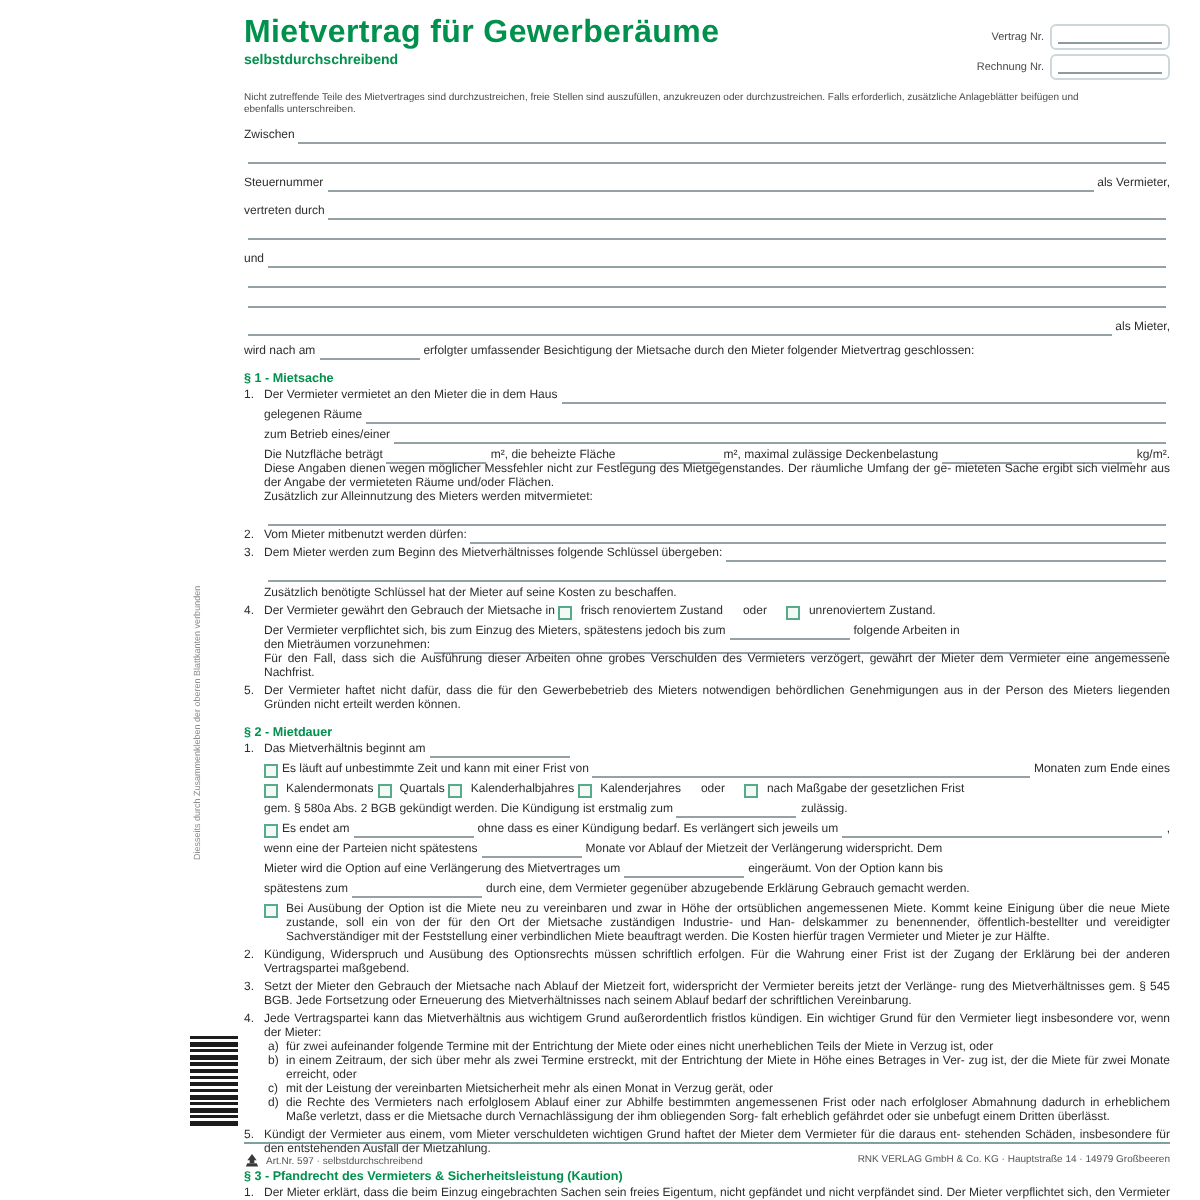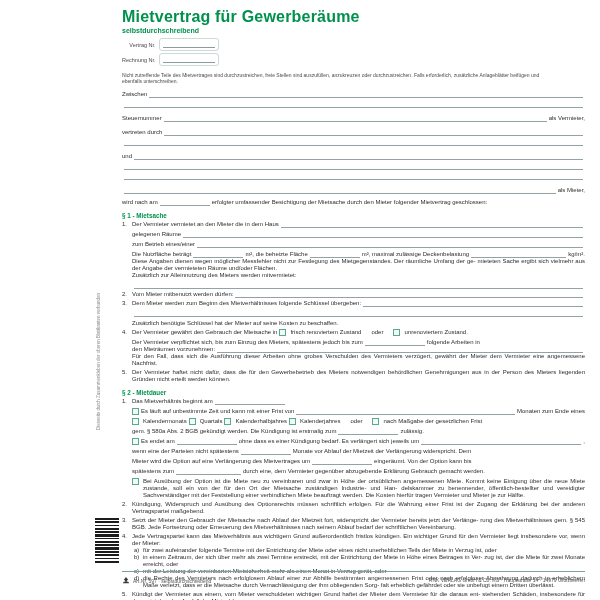--- a/index.html
+++ b/index.html
@@ -1,20 +1,20 @@
 <!DOCTYPE html>
 <html><head>
 <meta charset="utf-8">
 <style>
   html,body{margin:0;padding:0;background:#fff;}
   .page{position:relative;width:600px;height:600px;background:#fff;overflow:hidden;
         font-family:"Liberation Sans","DejaVu Sans",sans-serif;color:#2e2e2e;}
   .content{position:absolute;left:122px;top:8px;width:463px;}
   
-  .hdr{display:flex;justify-content:flex-end;align-items:flex-start;flex-direction:column;}
+  .hdr{display:flex;justify-content:space-between;align-items:flex-start;}
   .title{font-size:16px;font-weight:bold;letter-spacing:.2px;}
   .subtitle{font-size:7px;font-weight:bold;margin-top:1px;}
   .note{font-size:5px;color:#4a4a4a;margin-top:4px;line-height:6px;width:430px;}
   .nrblock{font-size:5.5px;color:#4a4a4a;text-align:right;margin-top:4px;}
   .nrrow{display:flex;align-items:center;justify-content:flex-end;margin-bottom:2px;}
   .nrbox{width:58px;height:11px;border:0.7px solid #ccd8da;border-radius:3px;margin-left:3px;
          display:flex;align-items:flex-end;}
   .nrbox .ul{flex:1;border-bottom:0.8px solid #8d9ba1;margin:0 3px 2px 3px;height:6px;}
   
   .row{display:flex;align-items:flex-end;font-size:6px;line-height:7px;}

